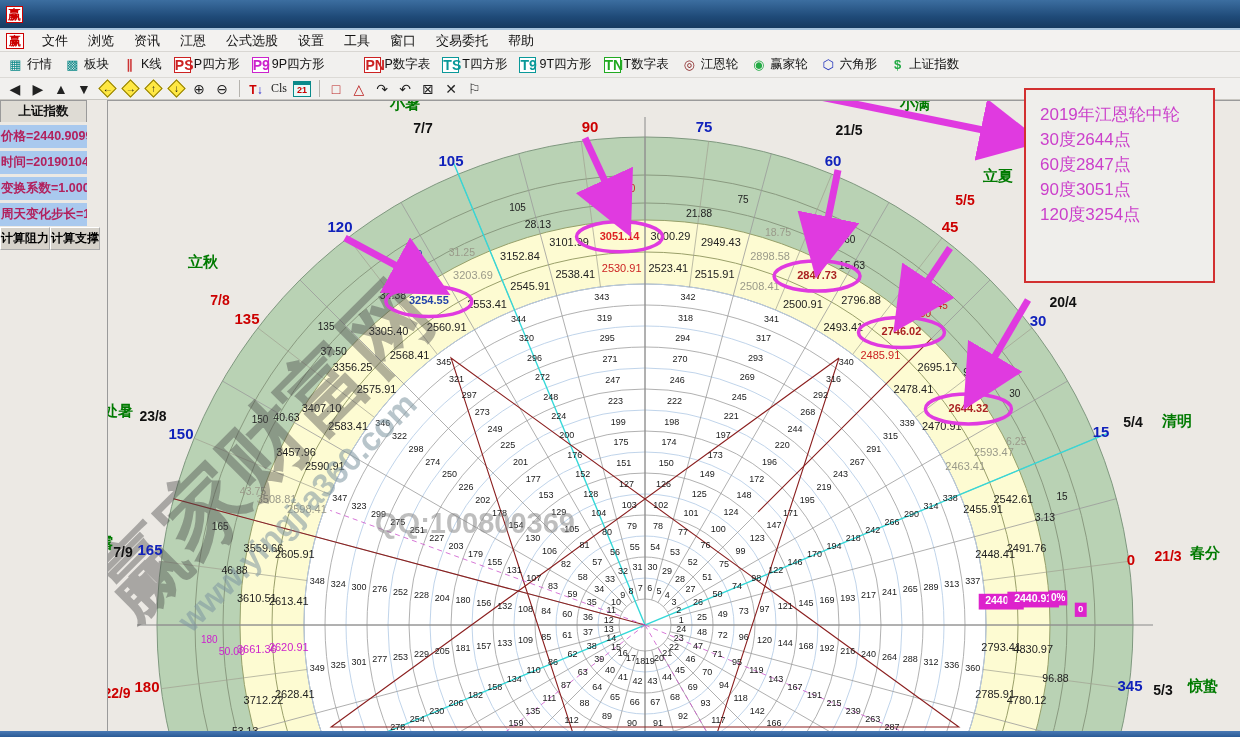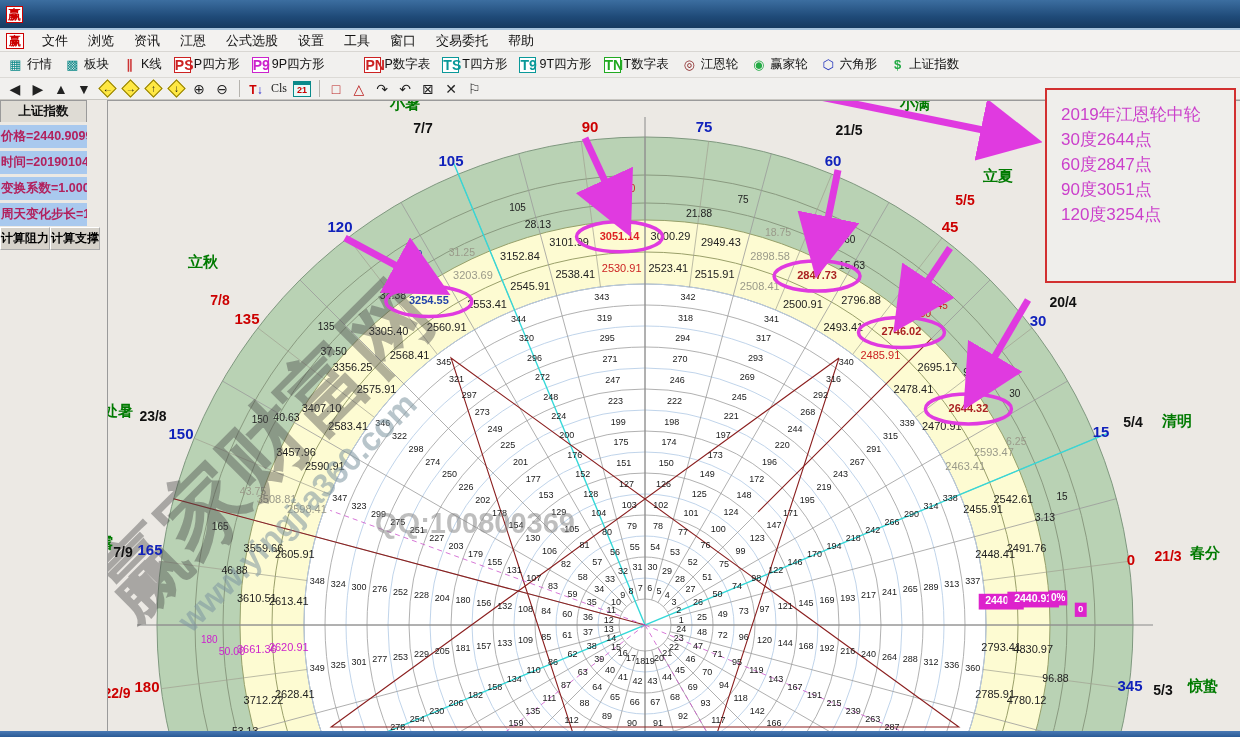--- a/index.html
+++ b/index.html
@@ -41,21 +41,21 @@
   
   .panel { position:absolute; left:0; top:100px; width:87px; font-size:12.5px; }
   .panel .hdr { background:#dedbd4; color:#111; font-weight:bold; text-align:center; padding:2px 0;
     border:1px solid #9a9a9a; border-bottom:none; }
   .panel .row { background:#a9c9ee; color:#b2215d; font-weight:bold; padding:3px 1px; margin-top:3px;
     white-space:nowrap; overflow:hidden; }
   .panel .btns { display:flex; margin-top:1px; }
   .panel .btns button { flex:1; font-size:12px; font-weight:bold; background:#d6d2ca; border:1px outset #fff;
     padding:2px 0; font-family:inherit; white-space:nowrap; }
   
-  .annbox { position:absolute; left:1045px; top:88px; width:191px; height:195px; background:#efeeeb;
+  .annbox { position:absolute; left:1024px; top:88px; width:191px; height:195px; background:#efeeeb;
     border:2px solid #d23030; color:#cb3fcb; font-size:17px; line-height:25px; padding:12px 0 0 14px; }
   svg { position:absolute; left:0; top:0; }
   svg text { font-family:"Liberation Sans","DejaVu Sans",sans-serif; }
 </style>
 </head>
 <body>
 
 <svg id="wheelsvg" width="1240" height="737" viewBox="0 0 1240 737">
     <defs>
       <clipPath id="chartclip">

